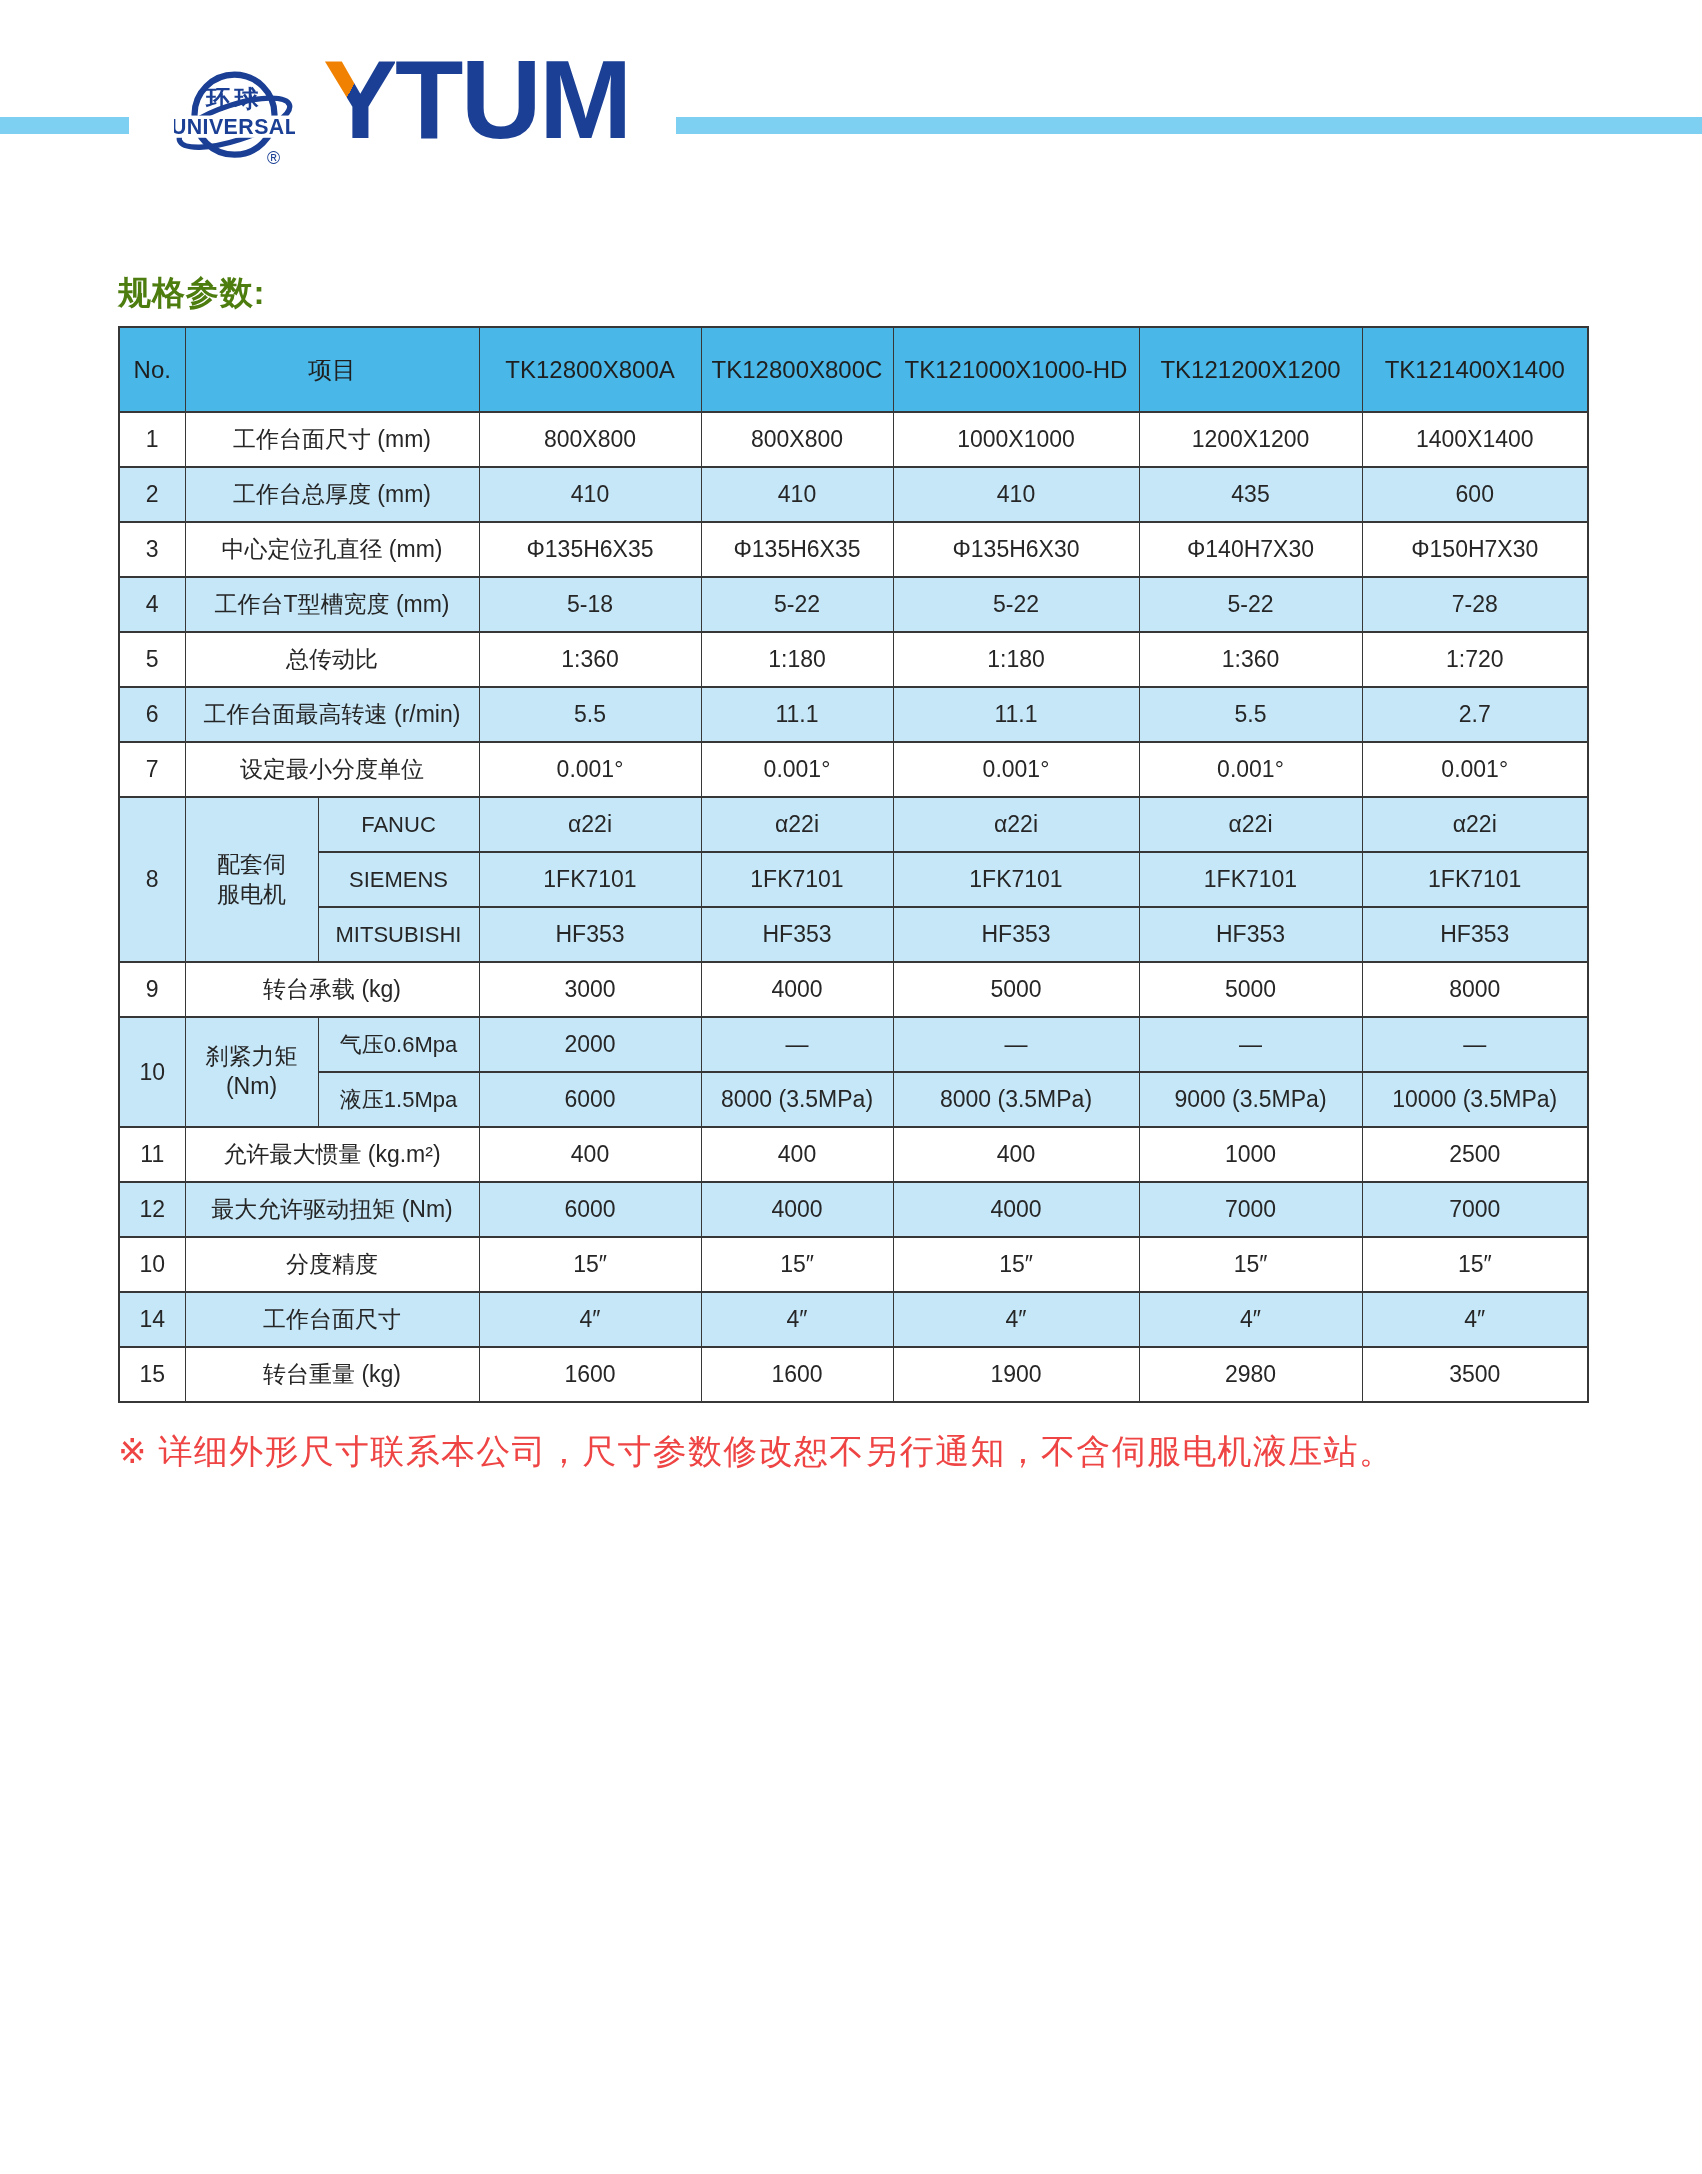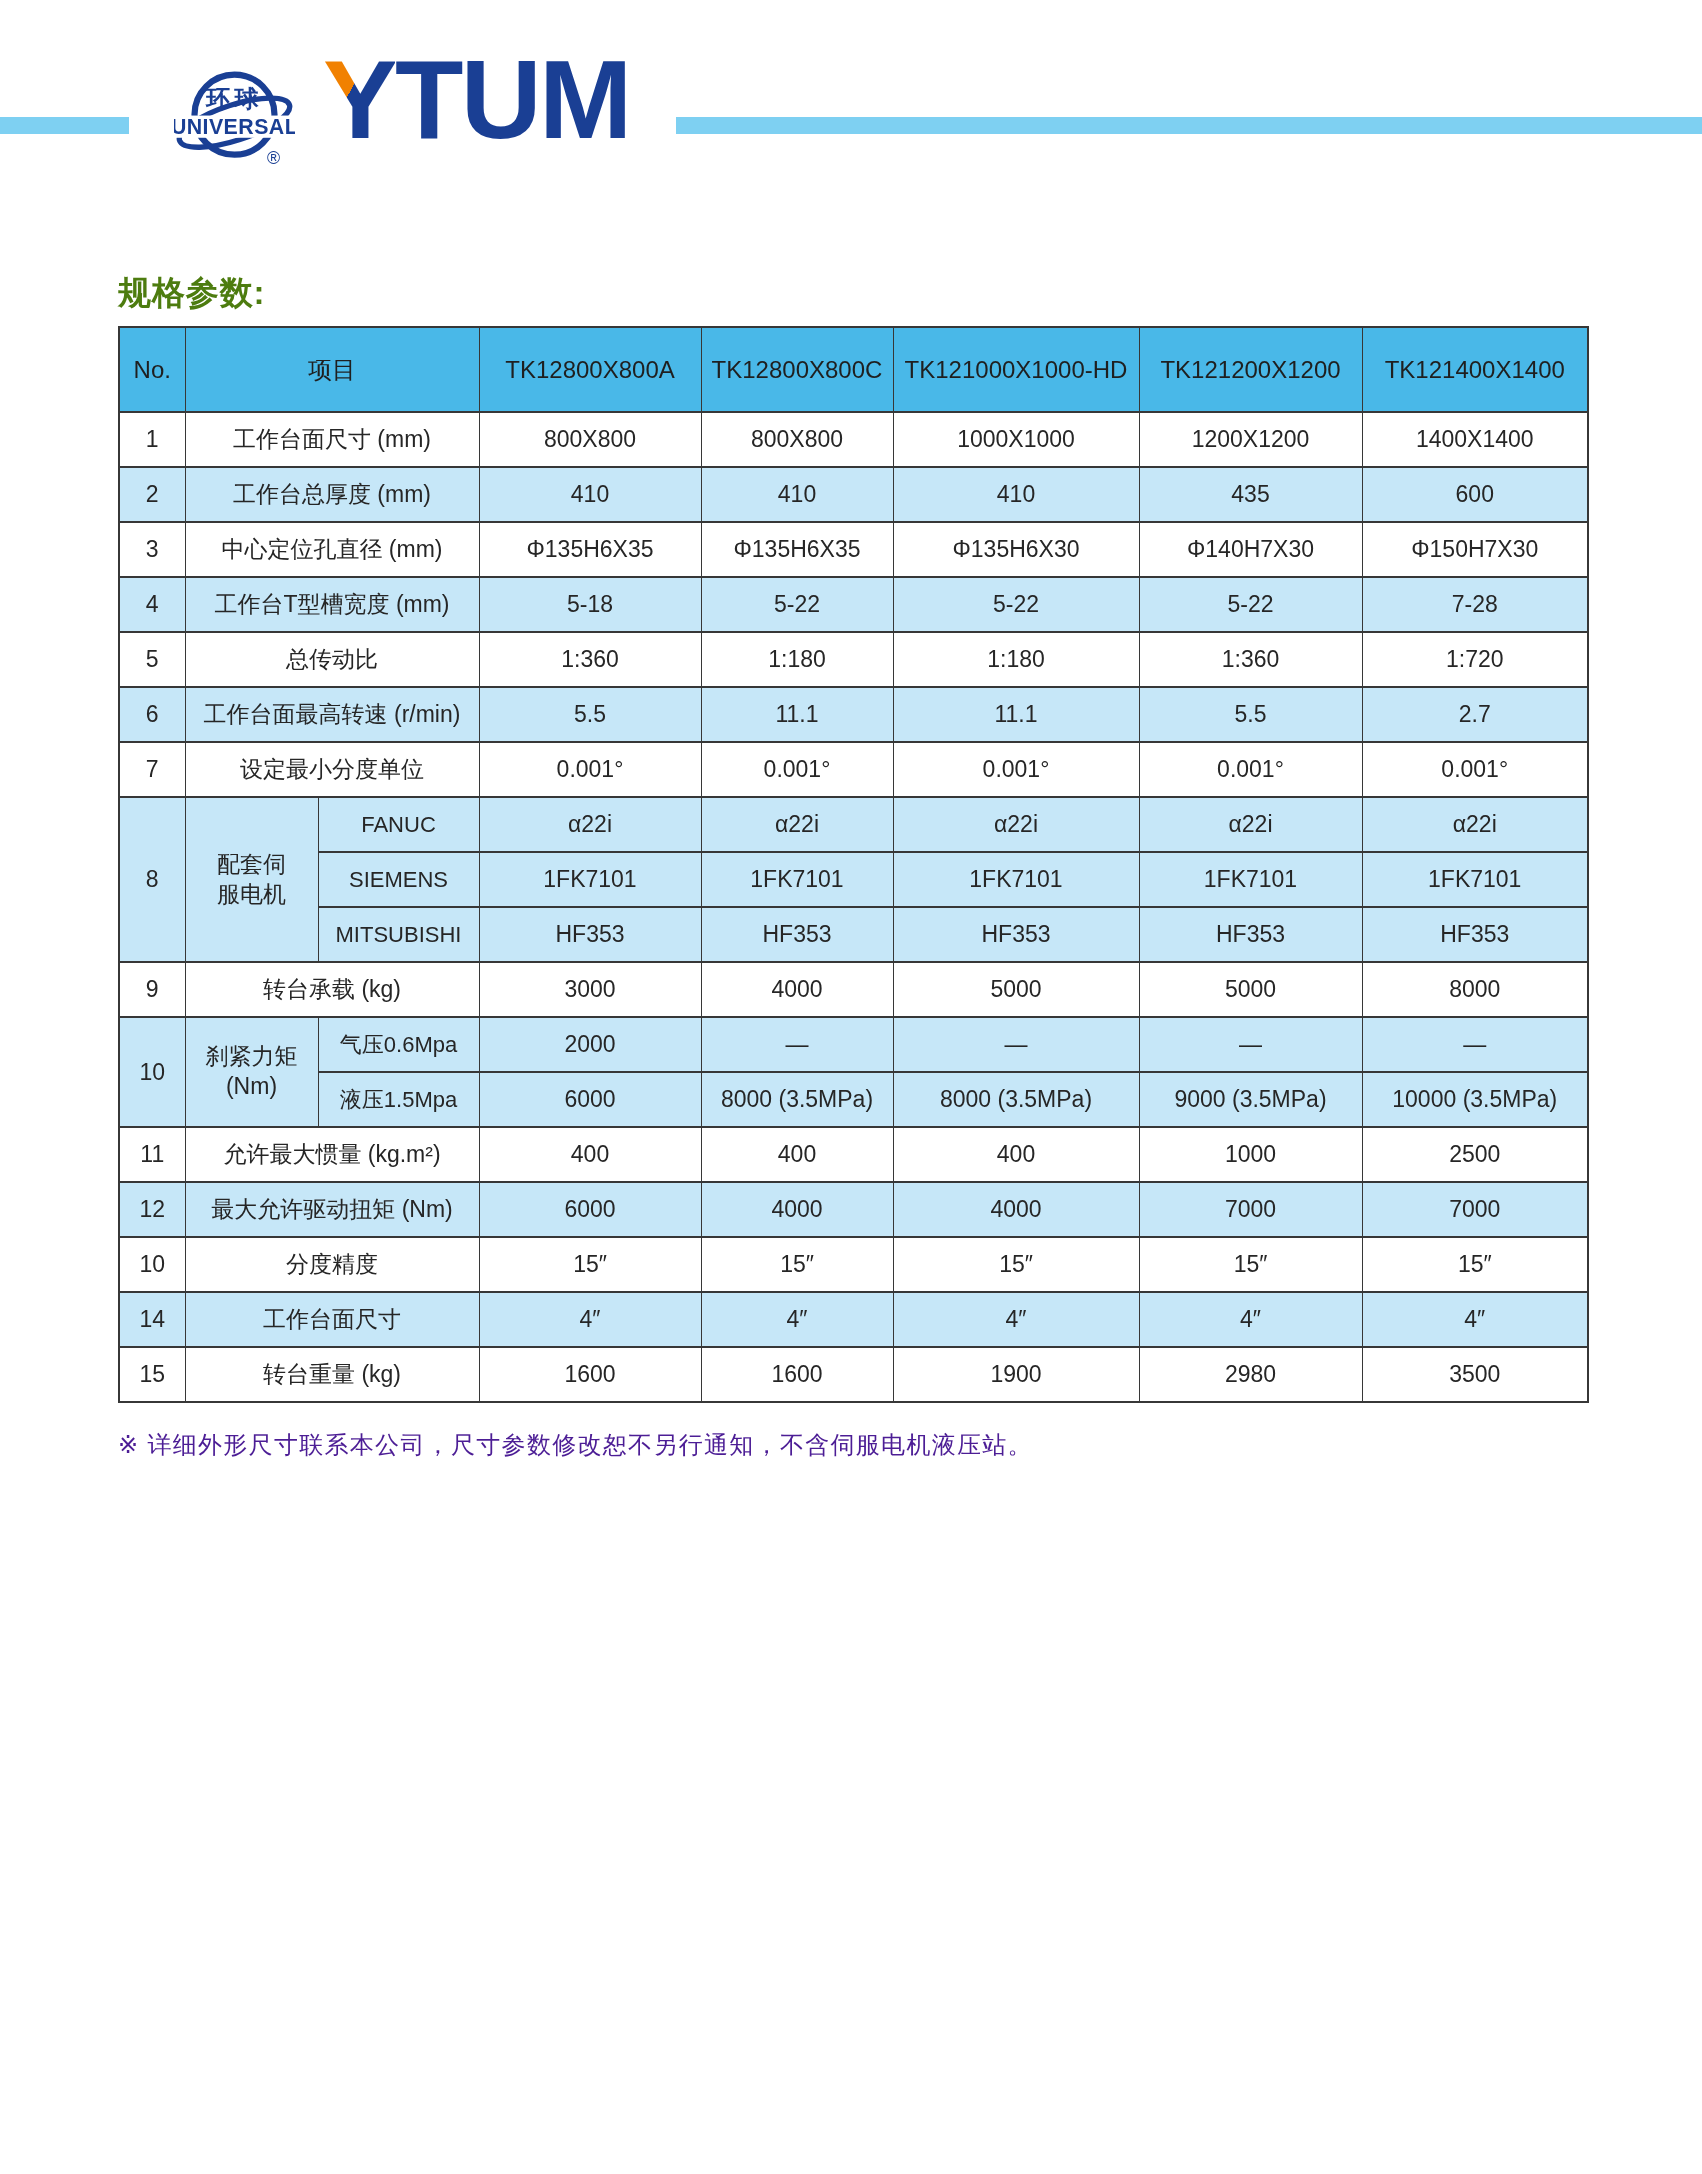--- a/index.html
+++ b/index.html
@@ -57,21 +57,21 @@
   table.spec thead th{font-size:24px;font-weight:500;color:#1f1f1f;}
   table.spec tbody tr{height:55px;background:#ffffff;}
   table.spec tbody tr.blue{background:var(--row-blue);}
   table.spec td{font-size:23px;}
   table.spec td.no{font-size:23px;}
   table.spec td.label{white-space:pre-line;line-height:1.3;}
   table.spec td.sub{font-size:22px;}
   
   .footnote{
     position:absolute;left:118px;top:1429px;margin:0;
-    font-size:24px;color:#4c1d95;letter-spacing:1.3px;
+    font-size:34px;color:#ef4444;letter-spacing:1.3px;
   }
 </style>
 </head>
 <body>
 
 <div>
 
   <div>
     <div class="bar bar-left"></div>
 

